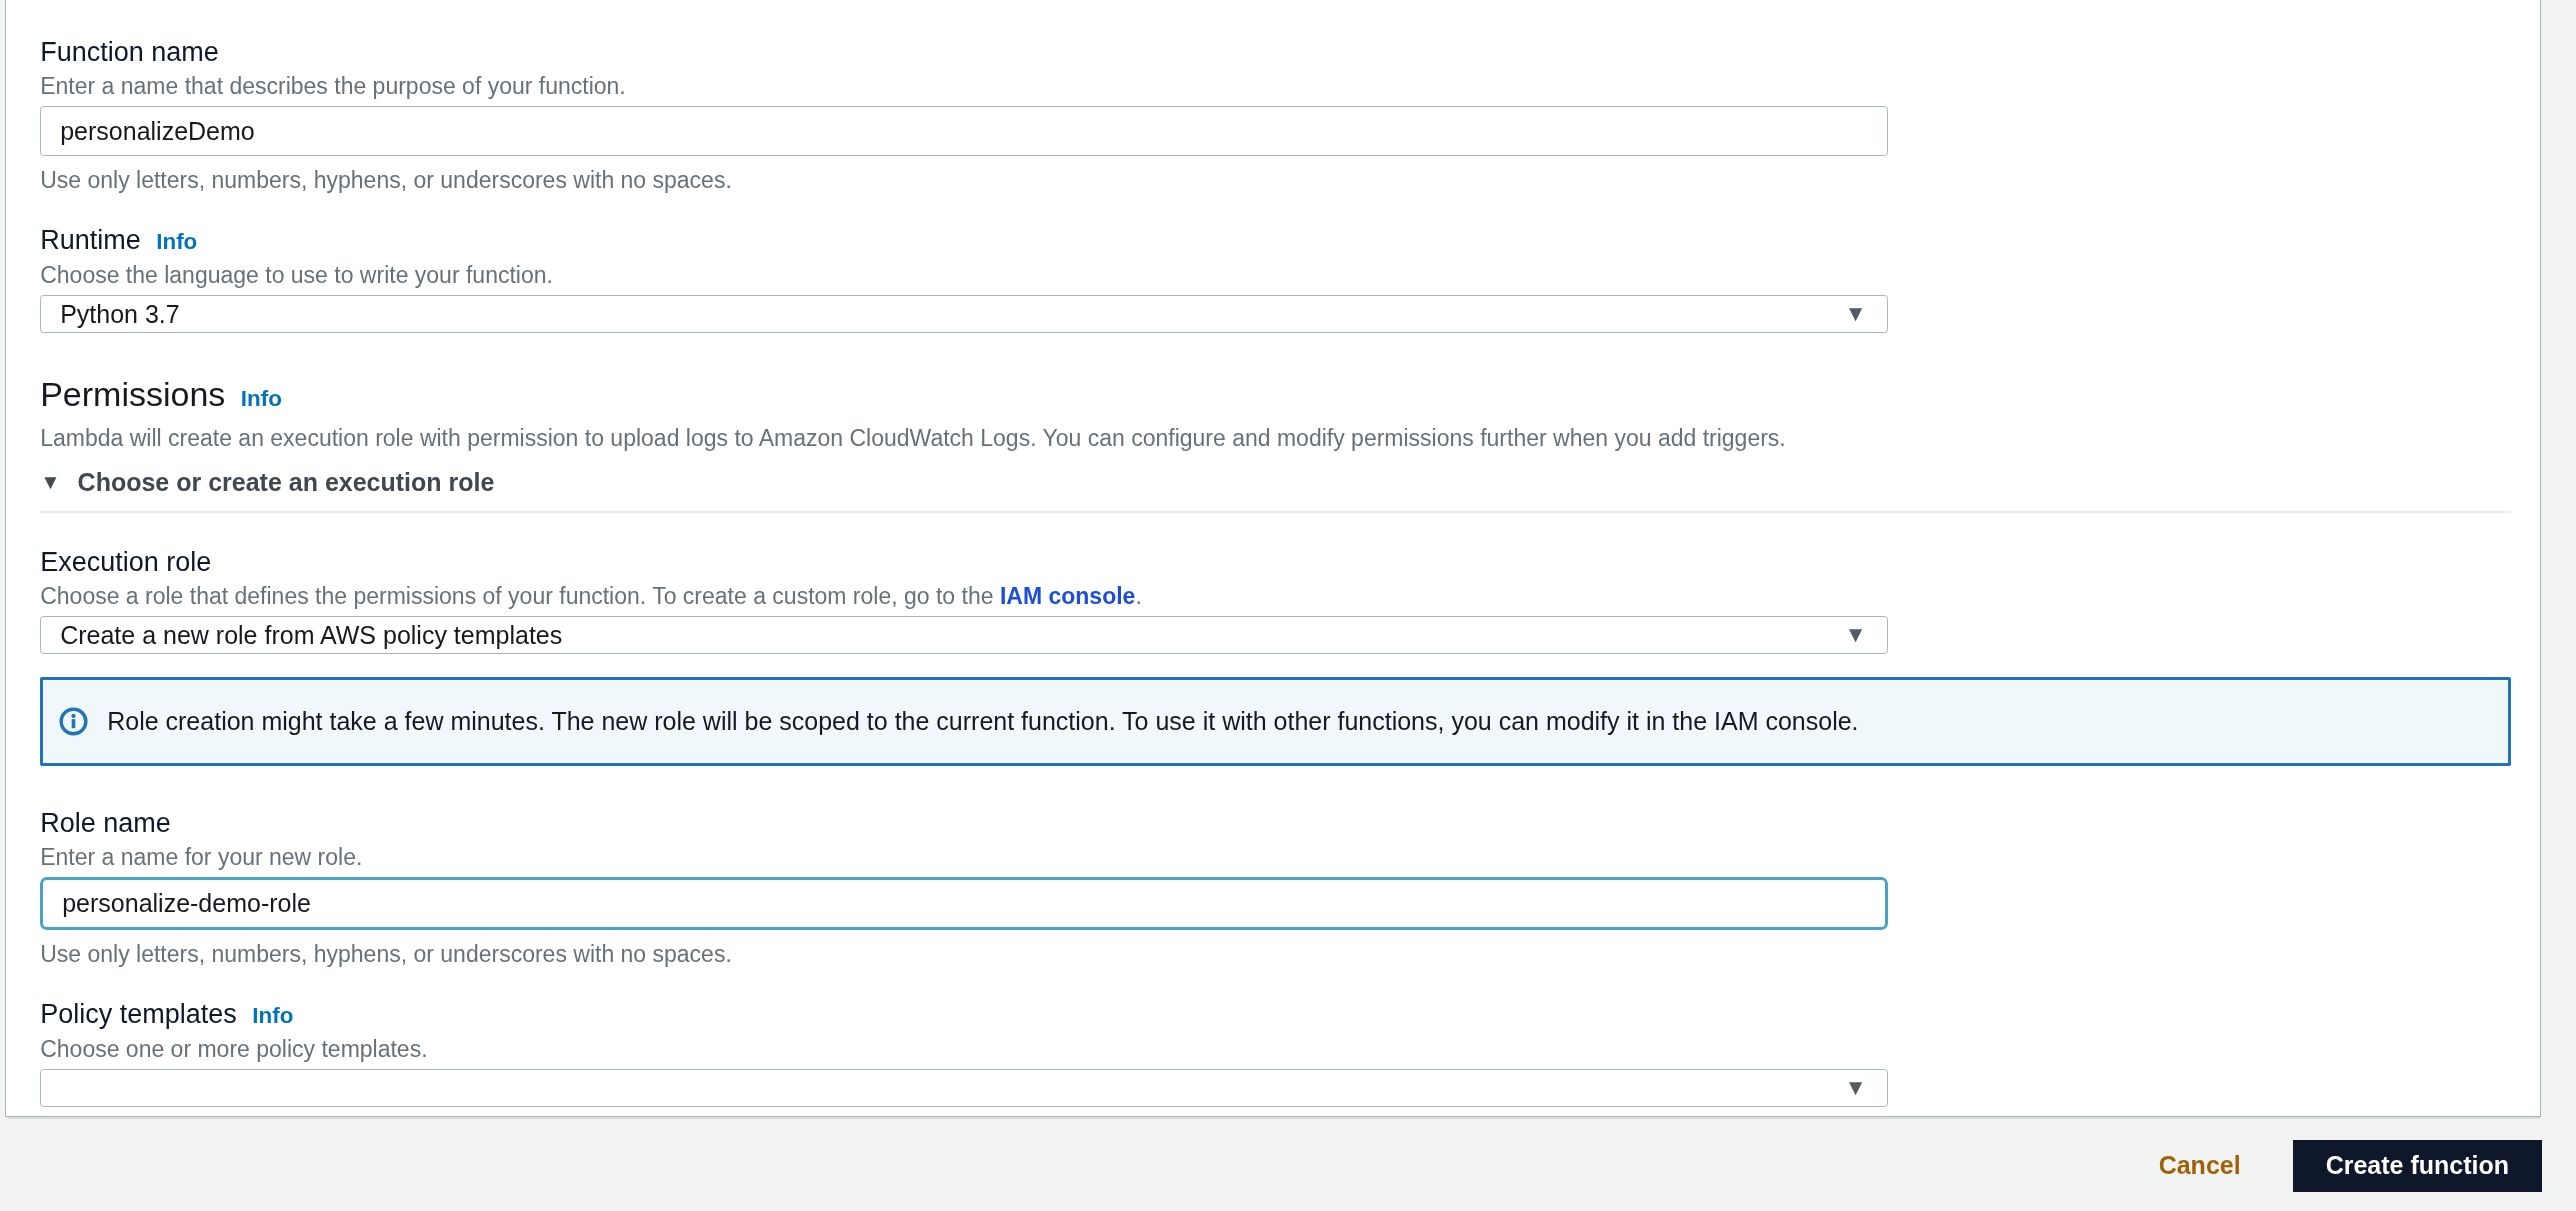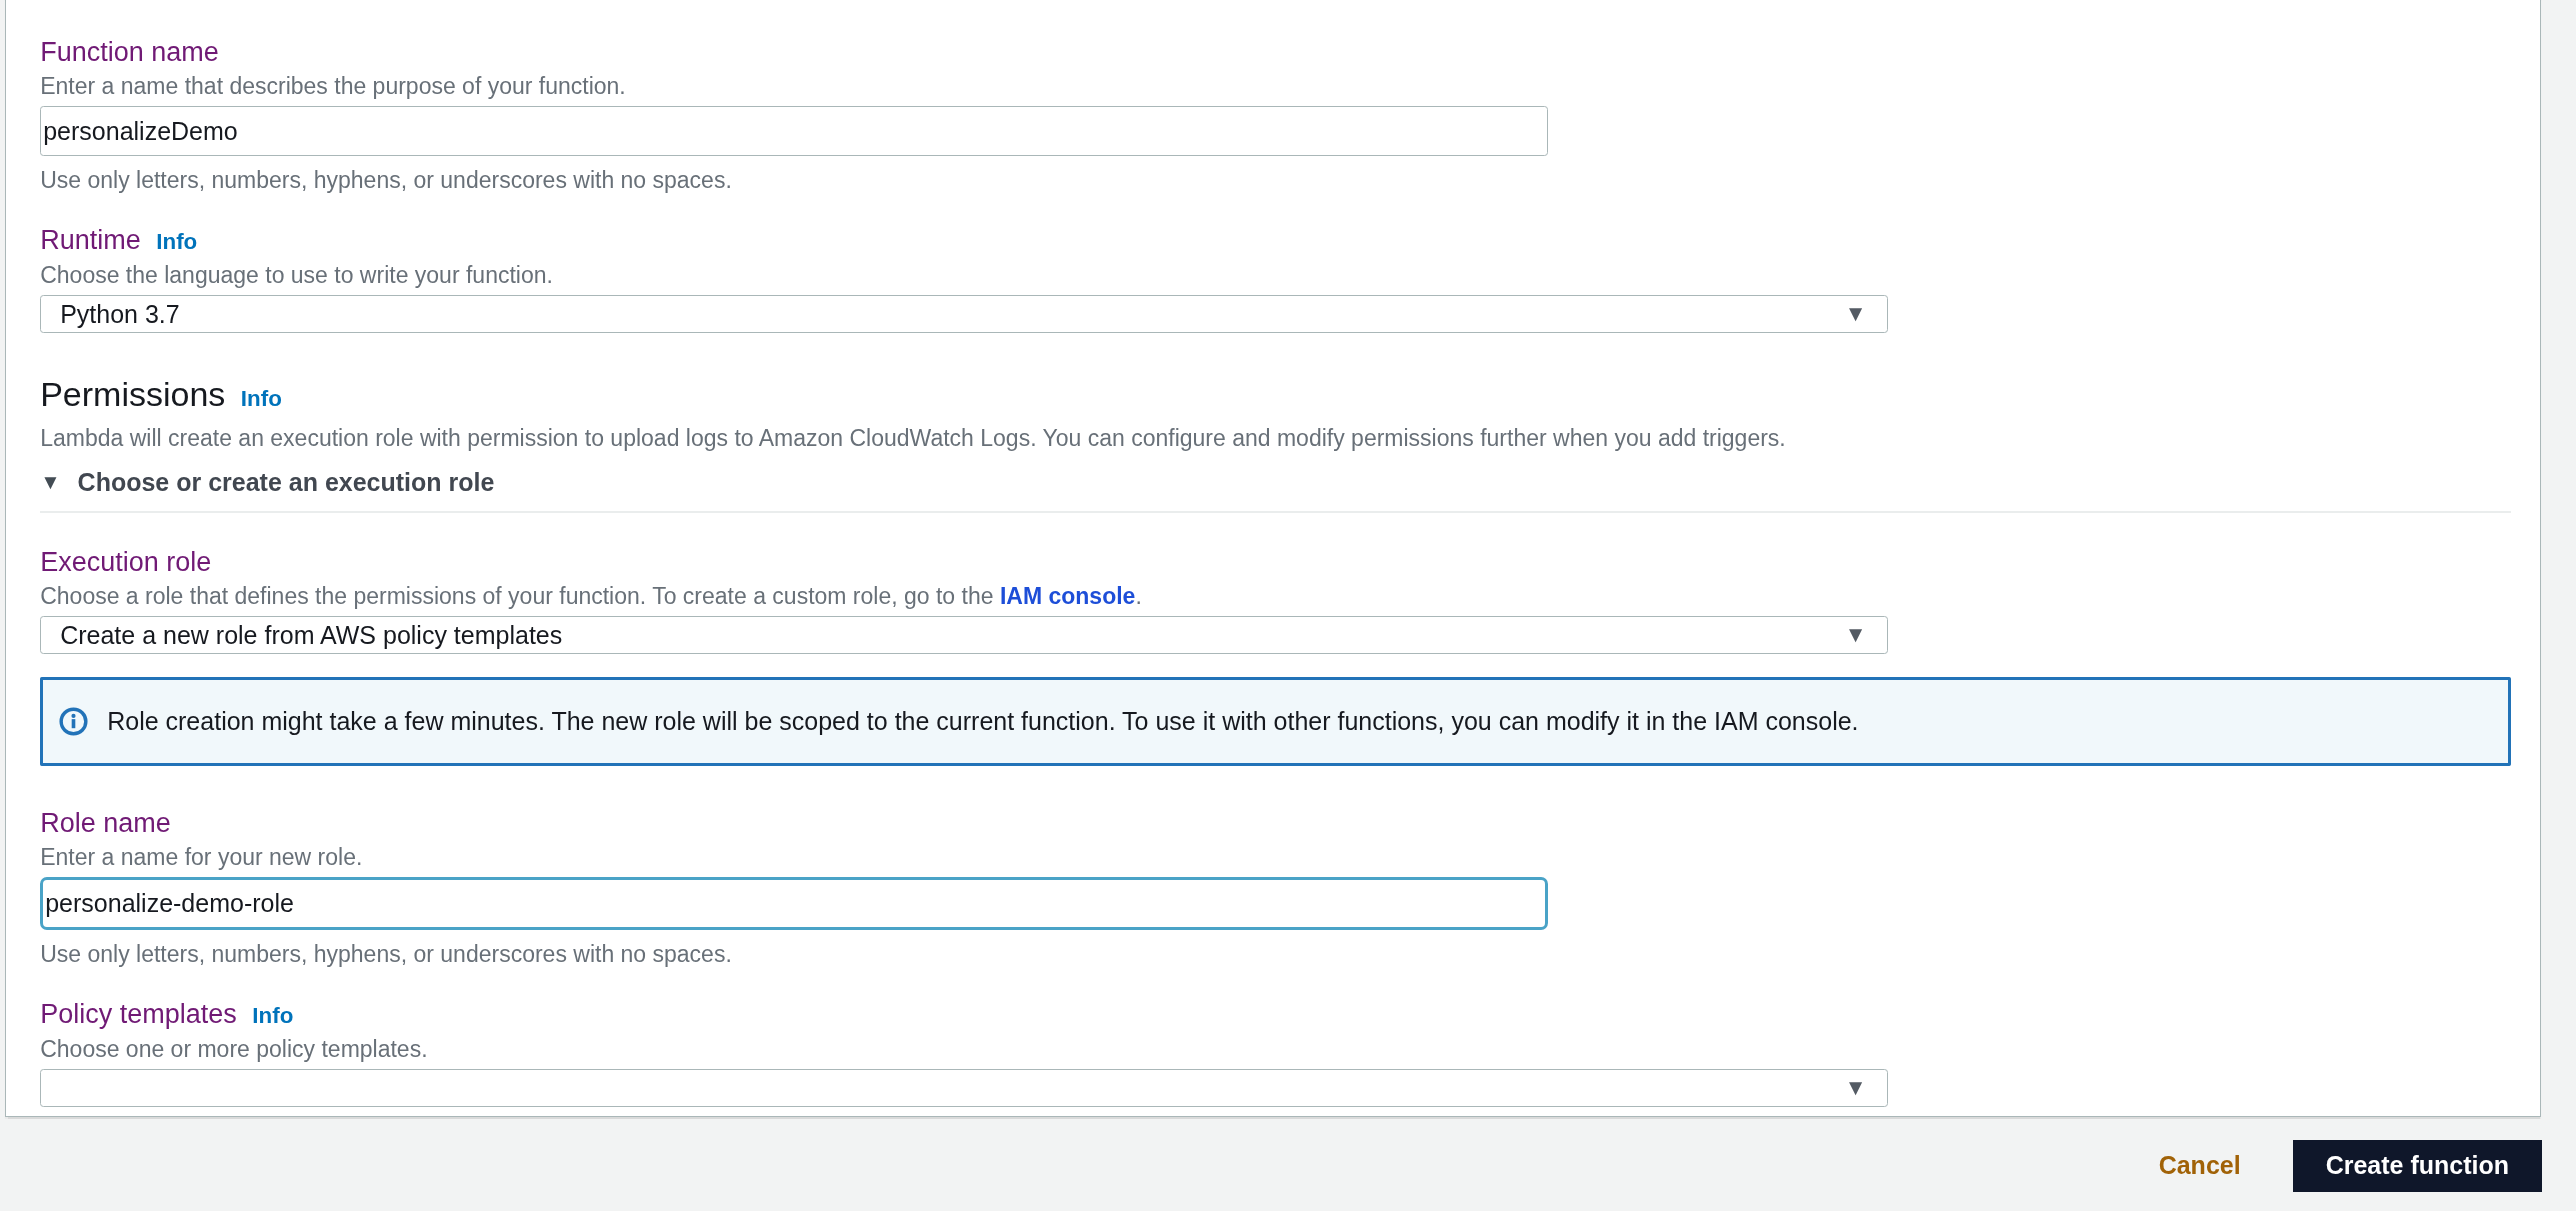--- a/index.html
+++ b/index.html
@@ -18,42 +18,42 @@
     background: #ffffff;
     border: 1.7px solid #aab7b8;
     border-top: none;
     box-shadow: 0 1.7px 0.9px rgba(0,0,0,0.10);
   }
   .content { padding: 39px 0 0 34px; }
 
   .field { width: 1848px; }
   .label-row { display: flex; align-items: baseline; gap: 15.5px; }
   .field-label {
-    font-size: 27px; line-height: 33px; color: #701a75;
+    font-size: 27px; line-height: 33px; color: #0f172a;
   }
   .info-link {
     font-size: 22.4px; font-weight: bold; color: #0073bb;
     cursor: pointer; text-decoration: none;
   }
   .desc {
     font-size: 23px; line-height: 29px; color: #687078;
     margin-top: 3.4px;
   }
   .helper {
     font-size: 23px; line-height: 29px; color: #687078;
     margin-top: 10.3px;
   }
   .text-input {
-    display: block; width: 1508px; height: 50px;
+    display: block; width: 1848px; height: 50px;
     margin-top: 5.2px;
     border: 1.7px solid #aab7b8; border-radius: 3.4px;
     background: #fff;
     font-family: "Liberation Sans", sans-serif;
     font-size: 25px; color: #16191f;
-    padding: 0 2px;
+    padding: 0 19px;
     outline: none;
   }
   .text-input.focused {
     border: 3.4px solid #4aa3c7;
     border-radius: 6.9px;
     height: 53px;
   }
   .select {
     display: flex; align-items: center; justify-content: space-between;
     width: 1848px; height: 38px;

